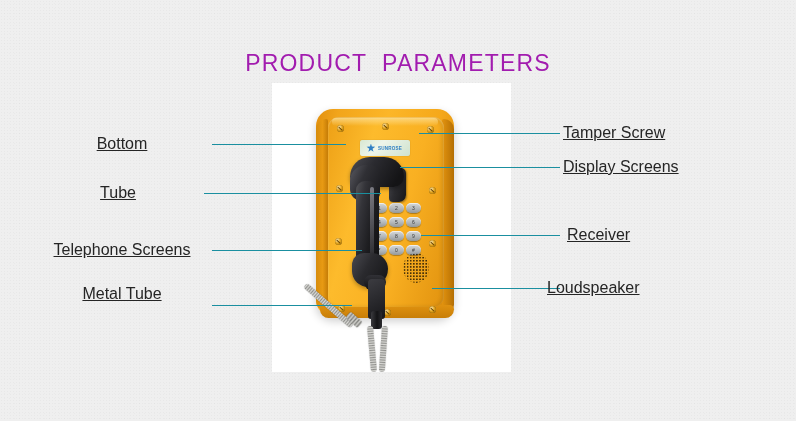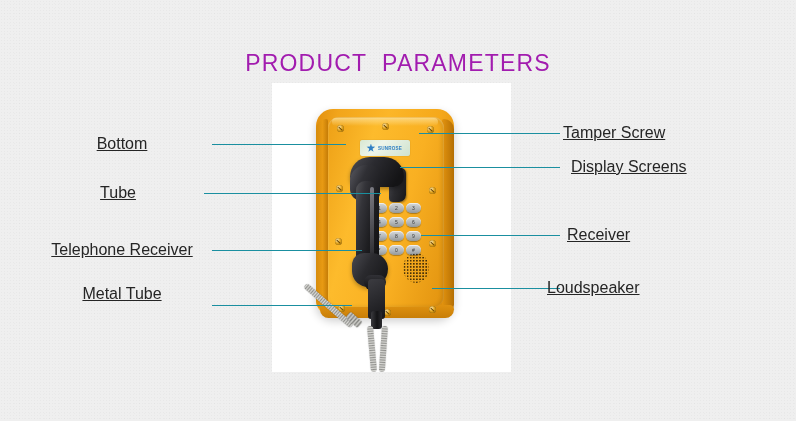--- a/index.html
+++ b/index.html
@@ -328,19 +328,19 @@
 <div class="lead" style="left:212px; top:250px; width:150px;"></div>
 <div class="lead" style="left:212px; top:305px; width:140px;"></div>
 
 <div class="lead" style="left:419px; top:133px; width:141px;"></div>
 <div class="lead" style="left:400px; top:167px; width:160px;"></div>
 <div class="lead" style="left:421px; top:235px; width:139px;"></div>
 <div class="lead" style="left:432px; top:288px; width:128px;"></div>
 
 <div class="label left" style="left:40px;  top:144px; width:164px;">Bottom</div>
 <div class="label left" style="left:40px;  top:193px; width:156px;">Tube</div>
-<div class="label left" style="left:40px;  top:250px; width:164px;">Telephone Receiver</div>
+<div class="label left" style="left:40px;  top:250px; width:164px;">Telephone Screens</div>
 <div class="label left" style="left:40px;  top:294px; width:164px;">Metal Tube</div>
 
 <div class="label right" style="left:563px; top:133px;">Tamper Screw</div>
-<div class="label right" style="left:563px; top:167px;margin-left:8px;">Display Screens</div>
+<div class="label right" style="left:563px; top:167px;">Display Screens</div>
 <div class="label right" style="left:567px; top:235px;">Receiver</div>
 <div class="label right" style="left:547px; top:288px;">Loudspeaker</div>
 
 </body></html>

